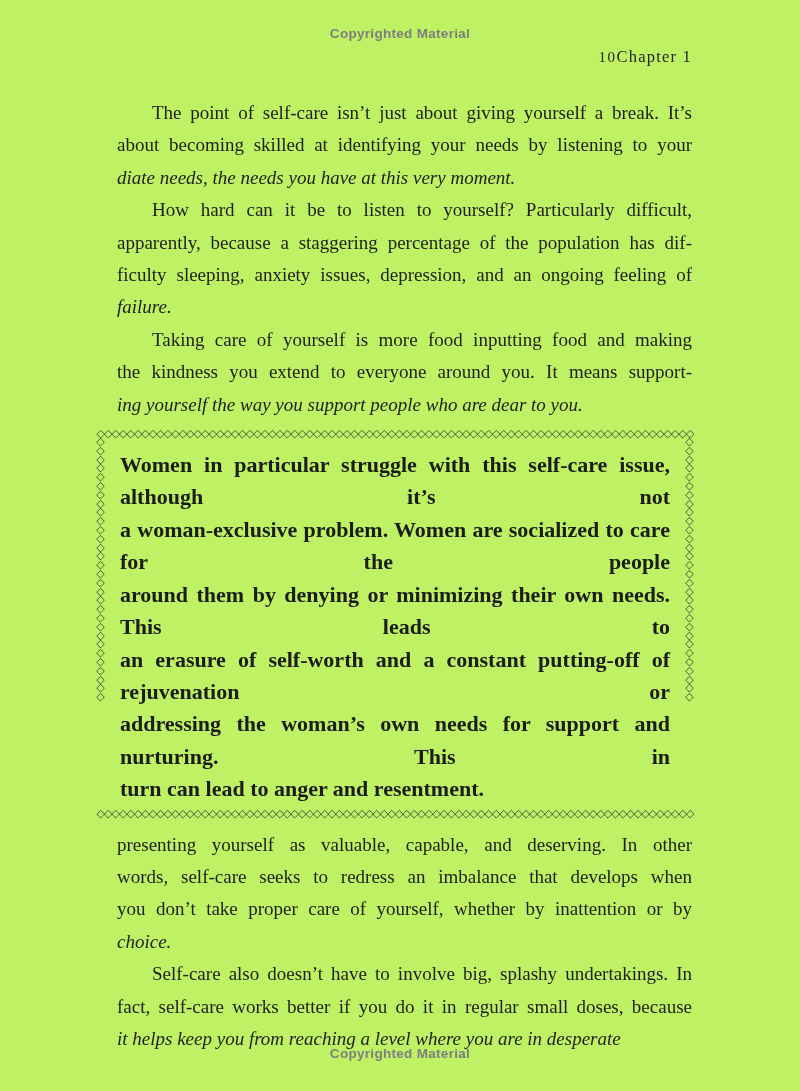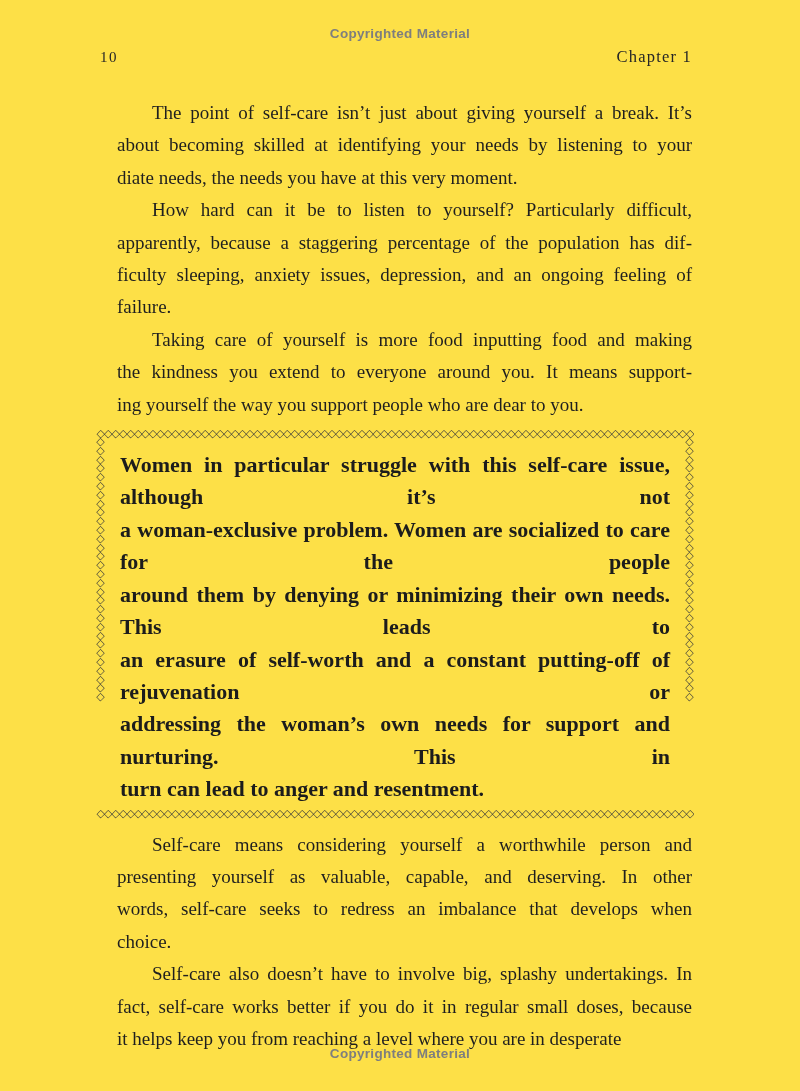--- a/index.html
+++ b/index.html
@@ -4,21 +4,21 @@
 <style>
   html, body {
     margin: 0;
     padding: 0;
     background: #ffffff;
   }
   .page {
     position: relative;
     width: 800px;
     height: 1091px;
-    background: #fde047;
+    background: #bef264;
     overflow: hidden;
     font-family: "Liberation Serif", serif;
     color: #1f1f1f;
   }
   .copyright {
     position: absolute;
     left: 0;
     width: 100%;
     text-align: center;
     font-family: "Liberation Sans", sans-serif;
@@ -28,21 +28,21 @@
     color: #7e7e7e;
   }
   .copyright.top { top: 26px; }
   .copyright.bottom { top: 1046px; }
   .running-head {
     position: absolute;
     top: 47px;
     left: 100px;
     width: 592px;
     display: flex;
-    justify-content: space-between;
+    justify-content: flex-end;
     align-items: baseline;
     color: #262626;
   }
   .page-number {
     font-size: 15px;
     letter-spacing: 1.5px;
   }
   .chapter-label {
     font-size: 16.5px;
     letter-spacing: 1.2px;
@@ -55,21 +55,21 @@
   }
   .bodytext .line {
     font-size: 19px;
     line-height: 32.4px;
     text-align: justify;
     text-align-last: justify;
     color: #1f1f1f;
     hyphens: none;
     margin-left: 17px;
   }
-  .bodytext .line.last { text-align-last: left; }
+  .bodytext .line.last { text-align-last: left; font-style: italic; }
   .bodytext .line.indent { text-indent: 35px; }
   
   .callout {
     position: relative;
     width: 600px;
     margin-left: -5px;
     margin-top: 7px;
     margin-bottom: 8px;
     padding: 21px 25px 15px 25px;
     box-sizing: border-box;
@@ -150,23 +150,23 @@
           <div class="line">Women in particular struggle with this self-care issue, although it’s not</div>
           <div class="line">a woman-exclusive problem. Women are socialized to care for the people</div>
           <div class="line">around them by denying or minimizing their own needs. This leads to</div>
           <div class="line">an erasure of self-worth and a constant putting-off of rejuvenation or</div>
           <div class="line">addressing the woman’s own needs for support and nurturing. This in</div>
           <div class="line last">turn can lead to anger and resentment.</div>
         </div>
     </div>
 
     <div class="bodytext">
-        <div class="line indent">Self-care means considering yourself a worthwhile person and</div>
         <div class="line">presenting yourself as valuable, capable, and deserving. In other</div>
         <div class="line">words, self-care seeks to redress an imbalance that develops when</div>
+        <div class="line">you don’t take proper care of yourself, whether by inattention or by</div>
         <div class="line last">choice.</div>
         <div class="line indent">Self-care also doesn’t have to involve big, splashy undertakings. In</div>
         <div class="line">fact, self-care works better if you do it in regular small doses, because</div>
         <div class="line last">it helps keep you from reaching a level where you are in desperate</div>
       </div>
 
   </div>
 
   <div class="copyright bottom">Copyrighted Material</div>
 

